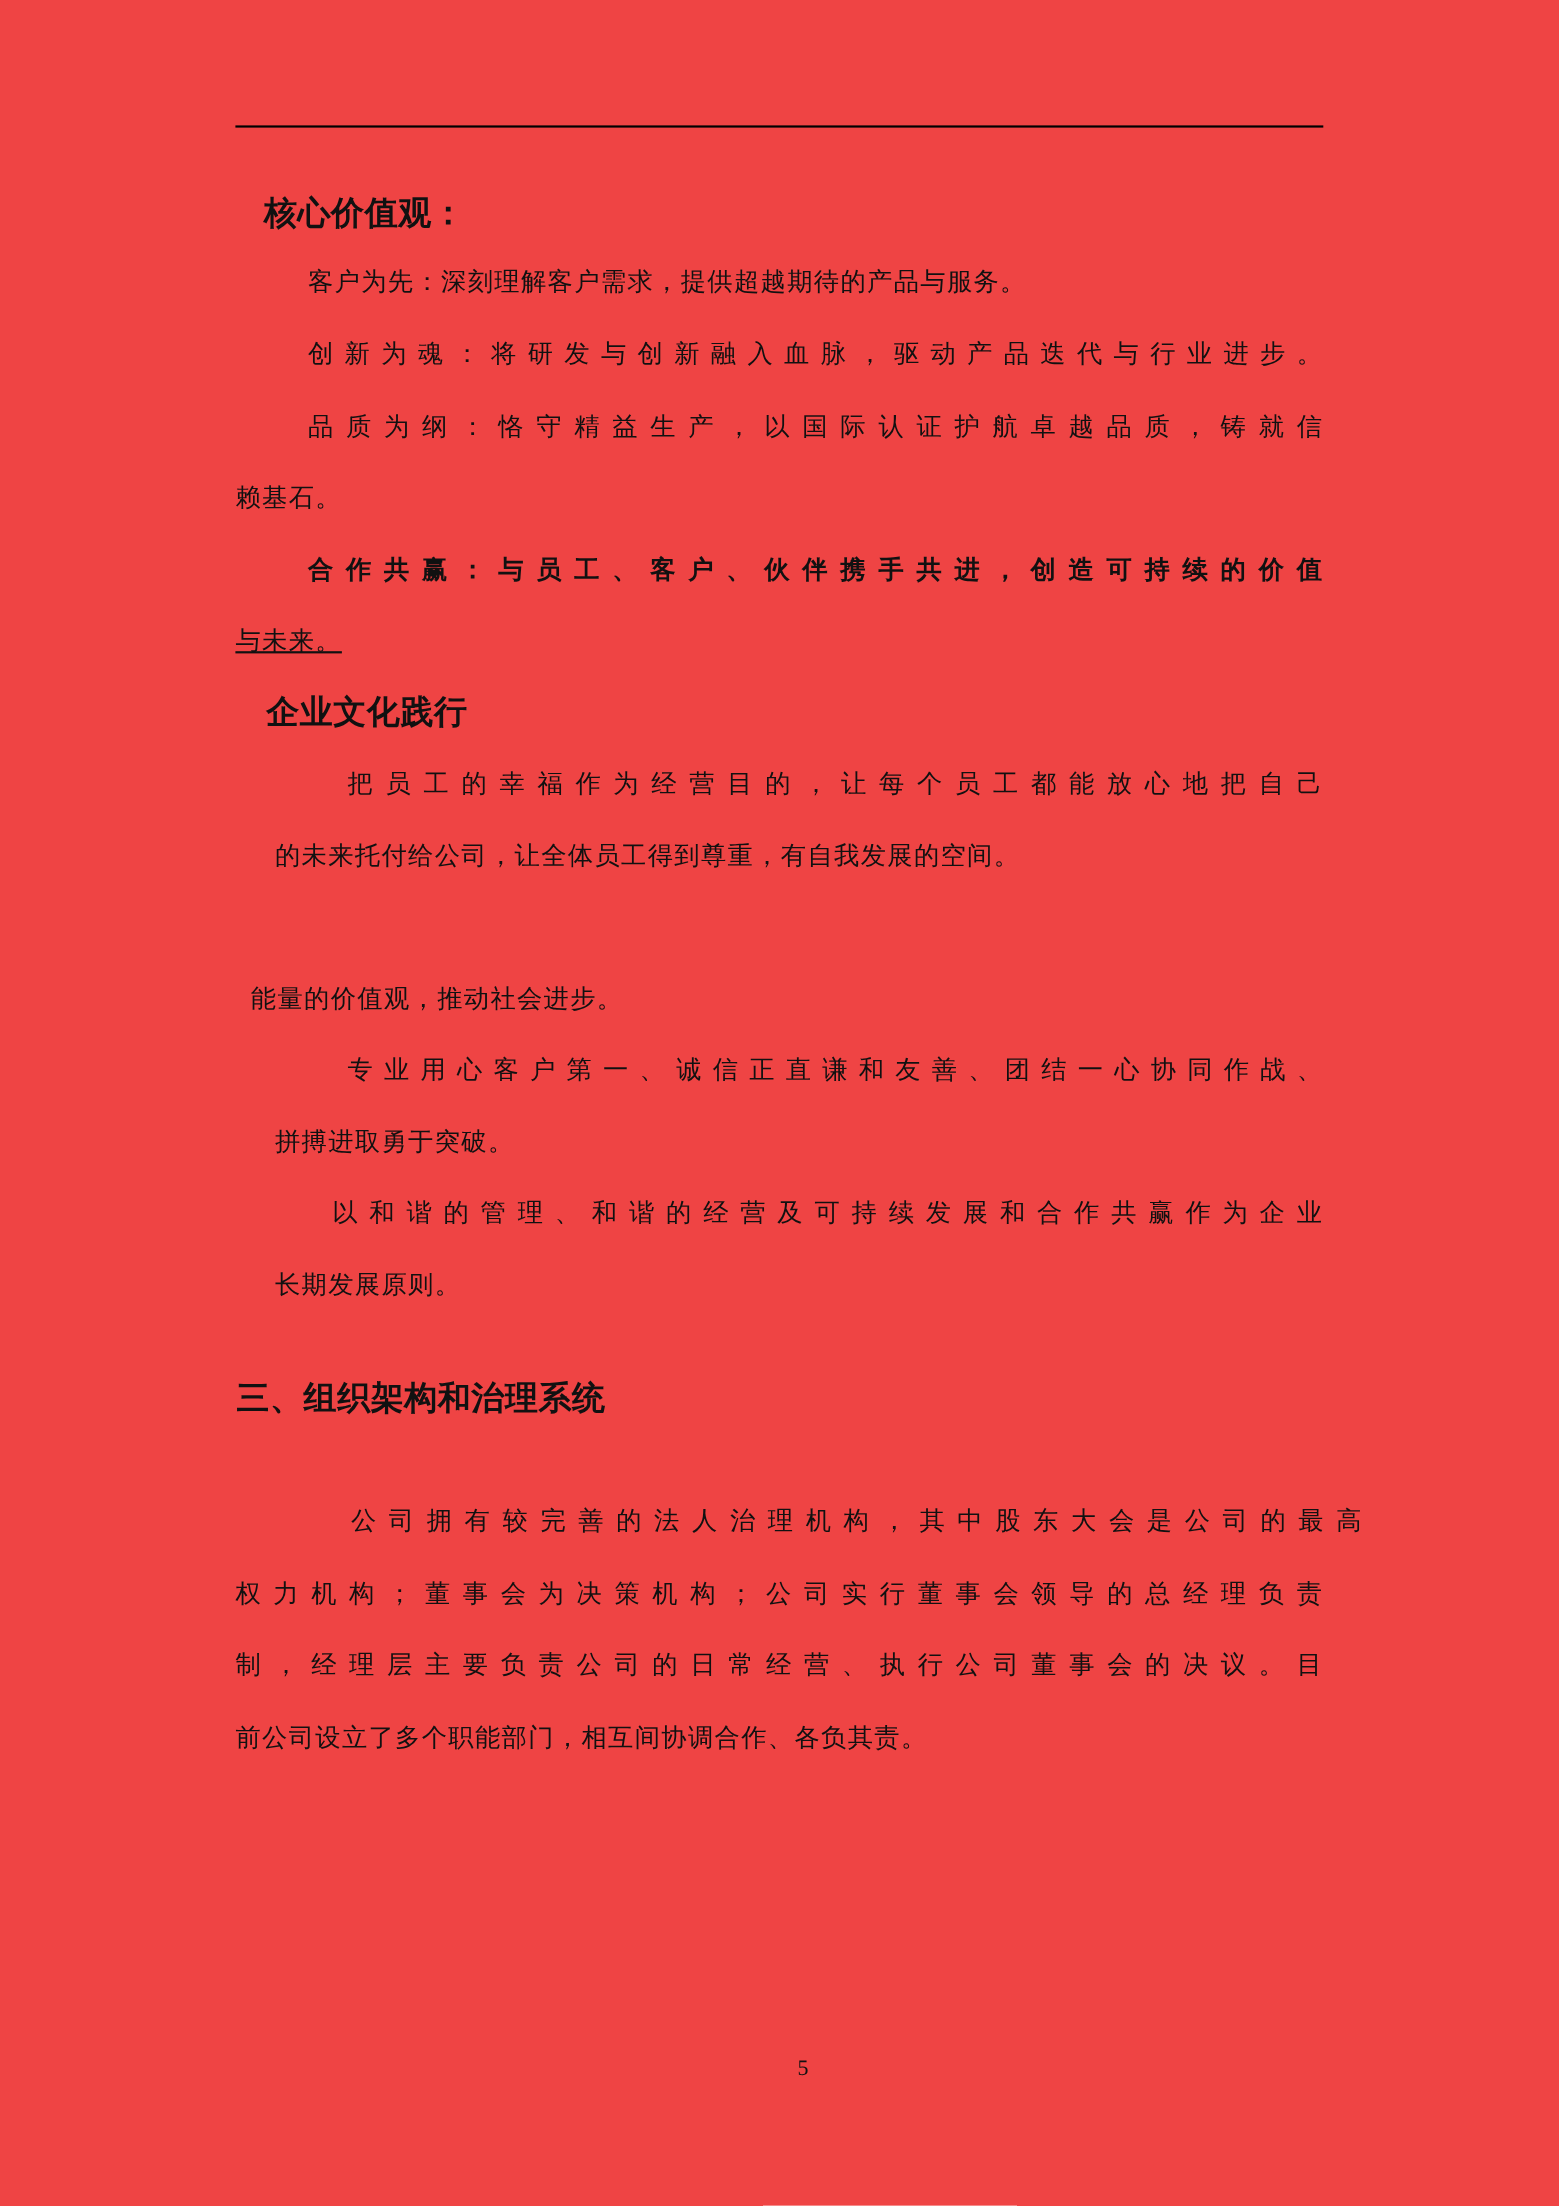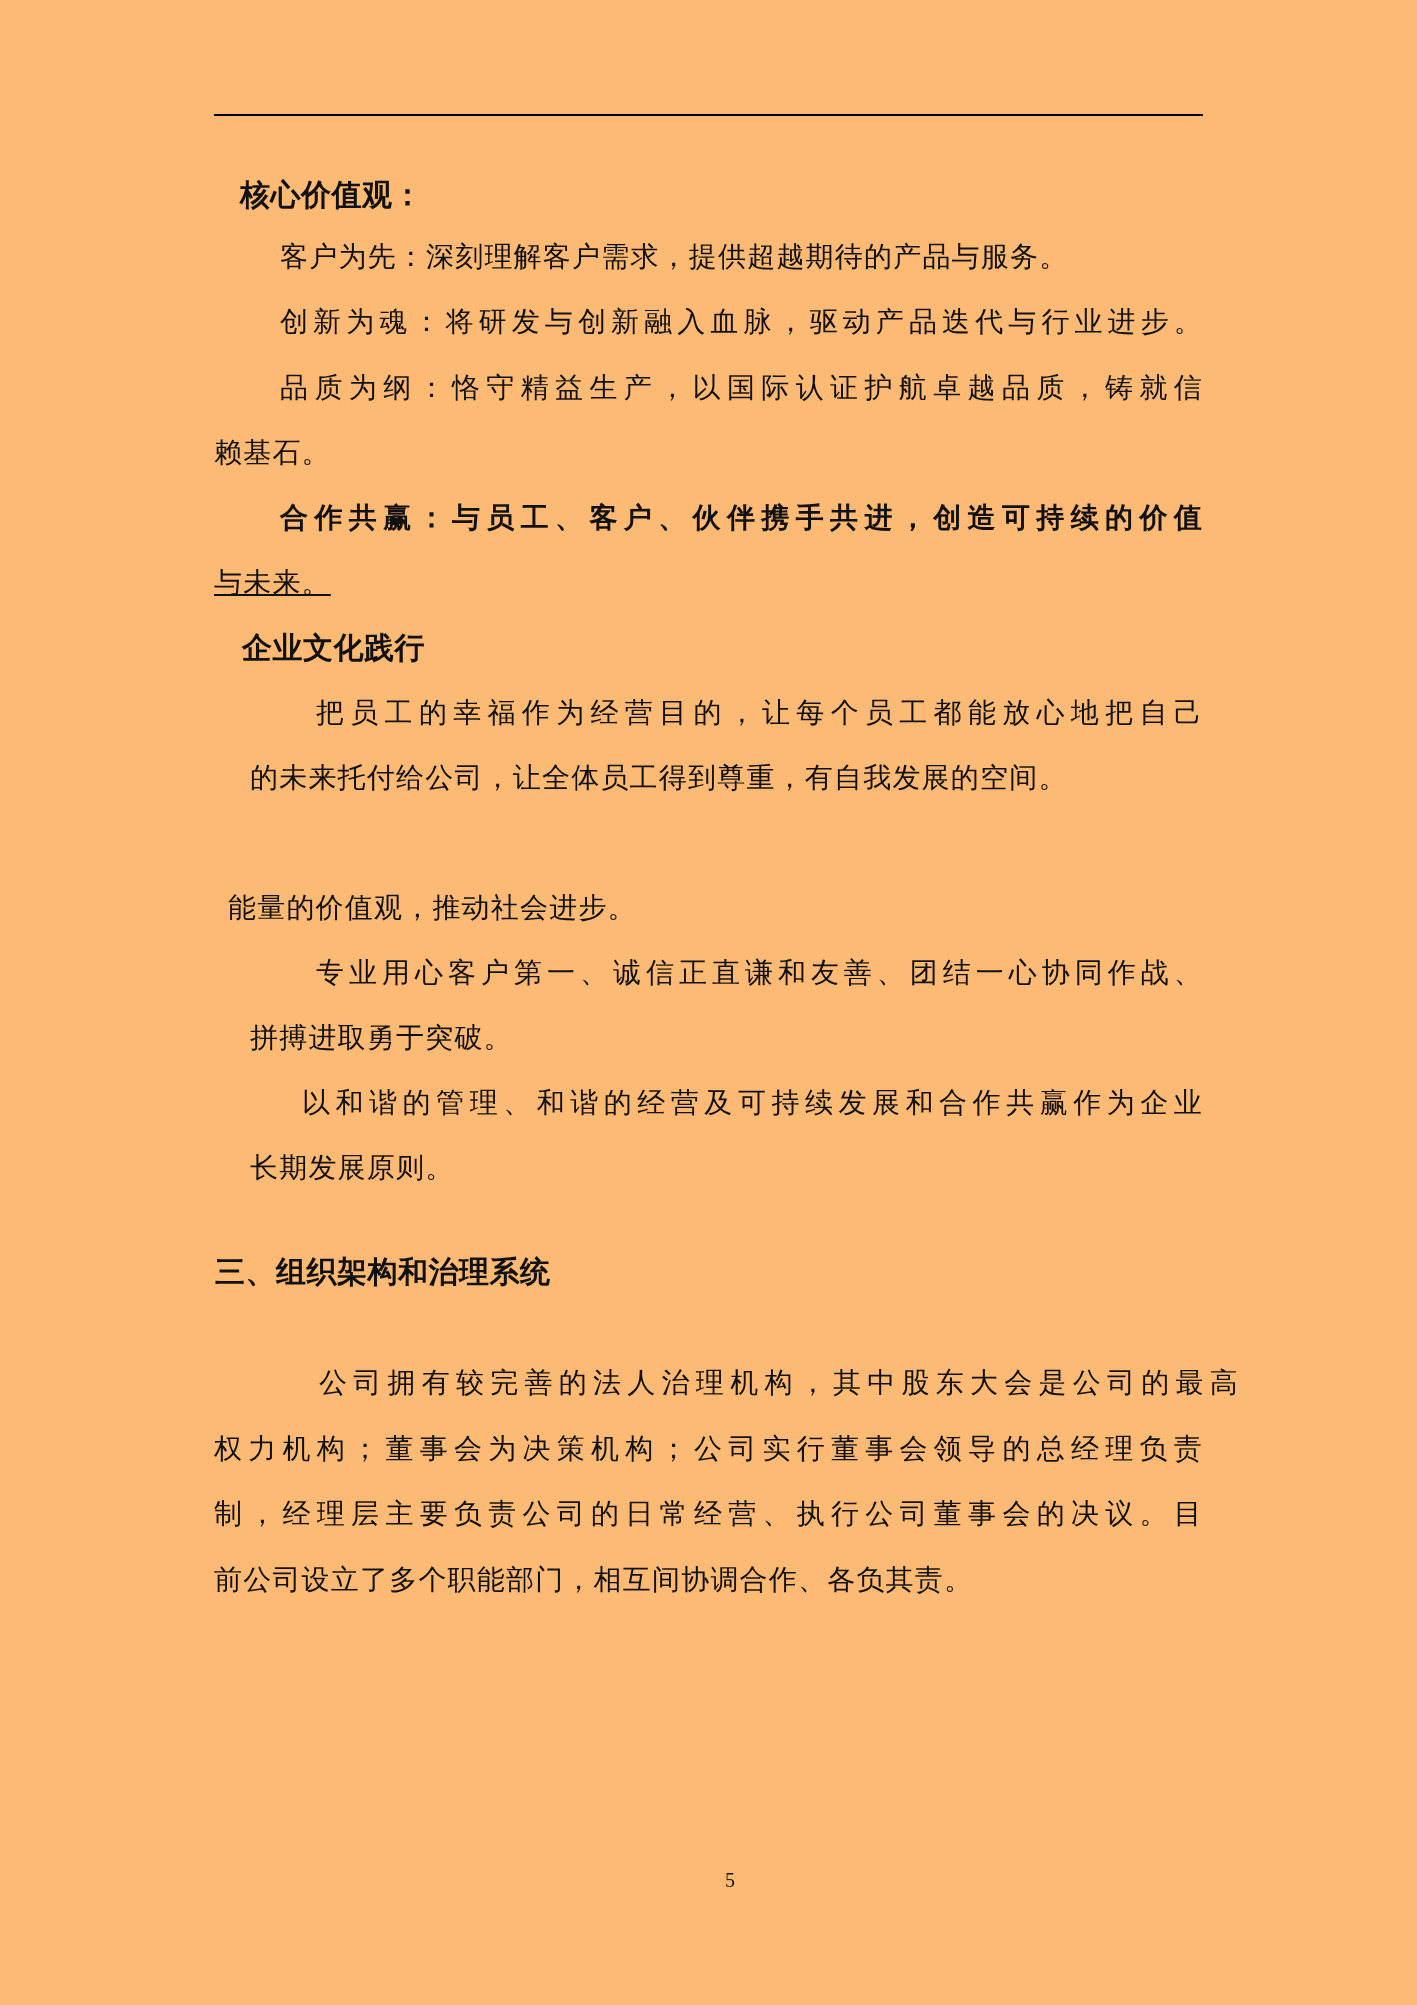--- a/index.html
+++ b/index.html
@@ -13,35 +13,35 @@
       position: relative;
       overflow: hidden;
       font-family: "DejaVu Serif", "Liberation Serif", serif;
       color: #111111;
     }
     .page {
       position: absolute;
       left: 0; top: 0;
       width: 1417px;
       height: 2005px;
-      background: #fdba74;
+      background: #ef4444;
     }
     .header-rule {
       position: absolute;
       left: 214px;
       top: 114px;
       width: 989px;
       height: 0;
       border-top: 2px solid #000000;
     }
     .line {
       position: absolute;
       height: 40px;
       line-height: 40px;
-      font-size: 28px;
+      font-size: 23px;
       white-space: nowrap;
       letter-spacing: 1.2px;
     }
     .line.full {
       text-align: justify;
       text-align-last: justify;
     }
     .heading {
       font-family: "DejaVu Sans", "Liberation Sans", sans-serif;
       font-weight: bold;

